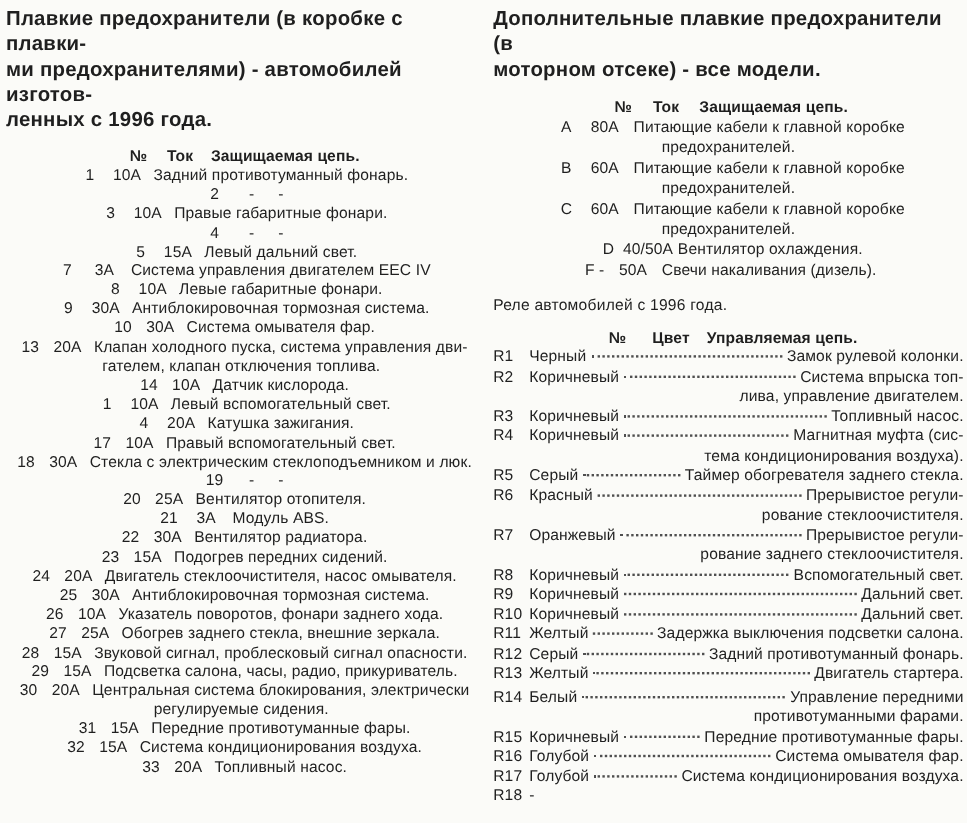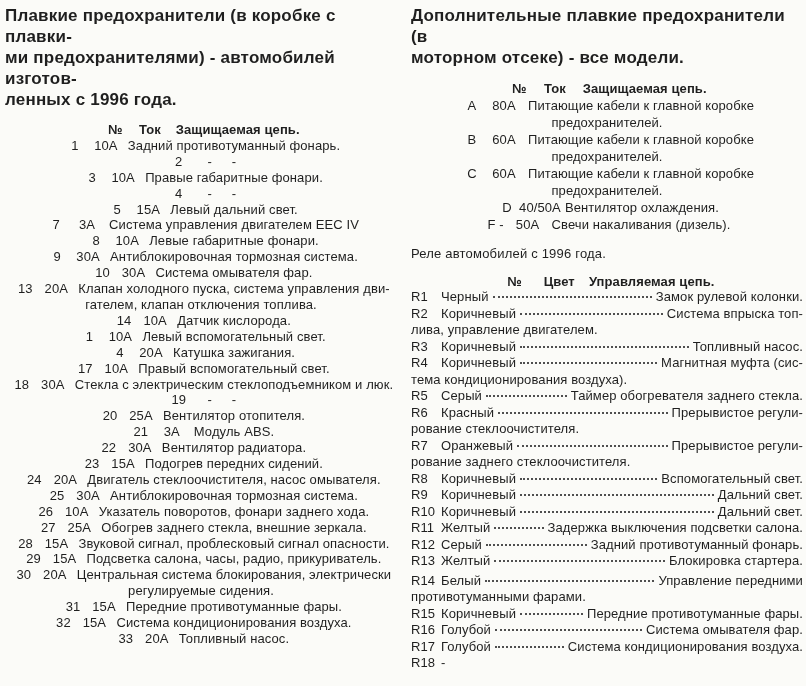--- a/index.html
+++ b/index.html
@@ -21,21 +21,21 @@
   .fline .amp{display:inline-block;min-width:36px;padding-right:4px;}
   .col-right .fline .num{width:24px;}
   .col-right .fline .amp{min-width:40px;}
   .tbl-header{font-weight:700;}
   .relay-heading{font-size:13px;font-weight:400;line-height:21px;letter-spacing:.2px;}
   .relay-line{display:flex;align-items:baseline;font-size:13px;line-height:16.5px;letter-spacing:.1px;}
   .rid{flex:0 0 30px;}
   .rcolor{white-space:nowrap;}
   .rdots{flex:1 1 auto;min-width:8px;border-bottom:2px dotted #4f4f4f;transform:translateY(-3px);margin:0 4px;}
   .rcircuit{white-space:nowrap;}
-  .rcont{display:block;font-size:13px;line-height:16.5px;letter-spacing:.1px;}
+  .rcont{display:block;font-size:13px;line-height:16.5px;letter-spacing:.1px;text-align:right;}
   #relay-rows .rrow:nth-child(14){margin-top:3px;}
   .rh1{display:inline-block;width:30px;}
   .rh2{display:inline-block;width:52px;}
 </style>
 </head>
 <body>
 
 <div class="page">
 
   <div class="col col-left">
@@ -283,21 +283,21 @@
             <span class="rcolor">Серый</span>
             <span class="rdots"></span>
             <span class="rcircuit">Задний противотуманный фонарь.</span>
           </div>
         </div>
         <div class="rrow">
           <div class="relay-line">
             <span class="rid">R13</span>
             <span class="rcolor">Желтый</span>
             <span class="rdots"></span>
-            <span class="rcircuit">Блокировка стартера.</span>
+            <span class="rcircuit">Двигатель стартера.</span>
           </div>
         </div>
         <div class="rrow">
           <div class="relay-line">
             <span class="rid">R14</span>
             <span class="rcolor">Белый</span>
             <span class="rdots"></span>
             <span class="rcircuit">Управление передними</span>
           </div>
           <div class="rcont">противотуманными фарами.</div>

